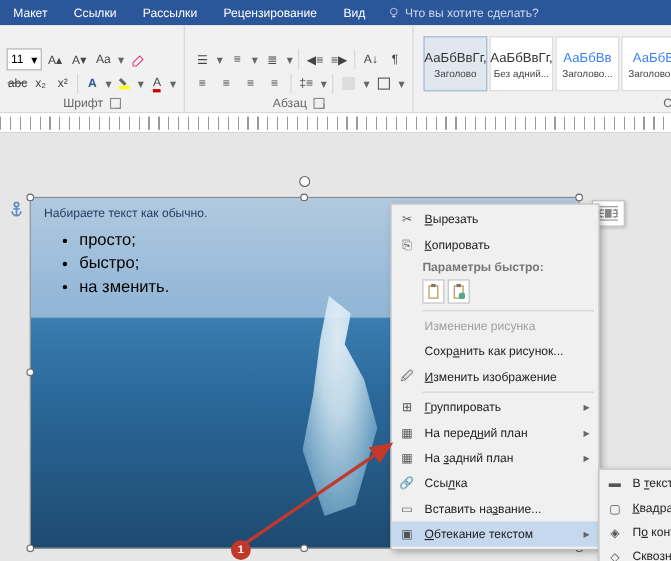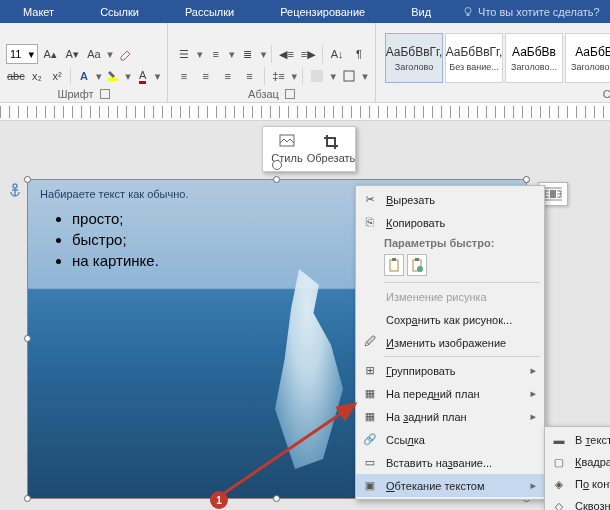--- a/index.html
+++ b/index.html
@@ -1,36 +1,36 @@
 <!DOCTYPE html>
 <html><head>
 <meta charset="utf-8">
 <style>
 *{margin:0;padding:0;box-sizing:border-box;font-family:"Segoe UI",Arial,sans-serif;font-size:11px}
 body{background:#fff;width:610px;height:510px;overflow:hidden;position:relative}
 .tabbar{background:#2b579a;height:23px;display:flex;align-items:center;padding-left:0;color:#fff}
-.tab{padding:4px 23px;cursor:pointer}
+.tab{padding:4px 12px;cursor:pointer}
 .tell{display:flex;align-items:flex-end;gap:4px;padding:4px 8px;color:#cdd9ed}
 .tell svg{width:12px;height:12px}
 .ribbon{background:#f1f1f1;border-bottom:1px solid #d4d4d4;height:80px;display:flex}
 .group{border-right:1px solid #d4d4d4;padding:5px 6px 2px;display:flex;flex-direction:column;justify-content:flex-end}
 .group-rows{display:flex;flex-direction:column;gap:2px}
 .row{display:flex;align-items:center;gap:2px}
 .btn{width:20px;height:20px;display:flex;align-items:center;justify-content:center;border:1px solid transparent;color:#444}
 .sep{width:1px;height:18px;background:#d4d4d4;margin:0 2px}
 .dd{width:8px;height:20px;display:flex;align-items:center;justify-content:center;color:#666}
 .fontsize{width:32px;height:20px;border:1px solid #ababab;background:#fff;display:flex;align-items:center;padding:0 3px;justify-content:space-between}
 .grplabel{text-align:center;color:#666;font-size:10px;display:flex;align-items:center;justify-content:center;gap:6px;padding-top:2px}
 .launcher{width:10px;height:10px;border:1px solid #888;position:relative}
 .launcher::after{content:"";position:absolute;right:-1px;bottom:-1px;width:4px;height:4px;border-right:1px solid #888;border-bottom:1px solid #888}
 .styles{display:flex;gap:2px;padding:3px}
 .stylebox{width:58px;height:50px;border:1px solid #d4d4d4;background:#fff;display:flex;flex-direction:column;align-items:center;justify-content:center;cursor:pointer}
 .stylebox.sel{border-color:#9cb4d1;background:#e0e7ef}
 .sprev{font-size:12px;color:#333}
-.sprev.blue{color:#000000}
+.sprev.blue{color:#3b82f6}
 .slbl{font-size:9px;color:#444;margin-top:3px}
 .ruler{height:18px;background:#fff;border-bottom:1px solid #d4d4d4;position:relative}
 .ruler::before{content:"";position:absolute;left:0;right:0;top:3px;height:12px;background:repeating-linear-gradient(90deg,#999 0,#999 1px,transparent 1px,transparent 9px)}
 .doc{position:relative;background:#e6e6e6;height:389px}
 .minibar{position:absolute;left:262px;top:5px;background:#fff;border:1px solid #c8c8c8;box-shadow:2px 2px 4px rgba(0,0,0,.25);display:flex;padding:3px;gap:2px}
 .minibtn{width:42px;height:38px;display:flex;flex-direction:column;align-items:center;justify-content:center;gap:2px;color:#444}
 .minibtn svg{width:16px;height:16px}
 .anchor{position:absolute;left:8px;top:62px;color:#5b8bc5}
 .pic{position:absolute;left:27px;top:58px;width:500px;height:320px;border:1px solid #888;background:linear-gradient(180deg,#b1c9df 0%,#8fb5d6 34%,#3b7db0 34.5%,#2b6a9c 55%,#1e4a70 100%)}
 .handle{position:absolute;width:7px;height:7px;background:#fff;border:1px solid #666;border-radius:50%}
@@ -171,55 +171,40 @@
   </div>
 
   <div class="group" style="flex:1;border-right:none">
     <div class="styles">
       <div class="stylebox sel">
           <span class="sprev">АаБбВвГг,</span>
           <span class="slbl">Заголово</span>
         </div>
       <div class="stylebox">
           <span class="sprev">АаБбВвГг,</span>
-          <span class="slbl">Без вание...</span>
+          <span class="slbl">Без адний...</span>
         </div>
       <div class="stylebox">
           <span class="sprev blue">АаБбВв</span>
           <span class="slbl">Заголово...</span>
         </div>
       <div class="stylebox">
           <span class="sprev blue">АаБбВ</span>
           <span class="slbl">Заголово...</span>
         </div>
     </div>
     <div class="grplabel" style="justify-content:flex-end;padding-right:4px">
         <span>Сти</span>
       </div>
   </div>
 </div>
 
 <div class="ruler"></div>
 
 <div class="doc">
-  <div class="minibar">
-    <div class="minibtn">
-      <svg viewBox="0 0 16 16">
-          <rect x="1" y="1" width="14" height="11" fill="none" stroke="#666"></rect>
-          <path d="M1 9l4-4 3 3 3-3 4 4" fill="none" stroke="#666"></path>
-        </svg>
-      <span>Стиль</span>
-    </div>
-    <div class="minibtn">
-      <svg viewBox="0 0 16 16">
-          <path d="M4 1v11h11M1 4h11v11" fill="none" stroke="#444" stroke-width="2"></path>
-        </svg>
-      <span>Обрезать</span>
-    </div>
-  </div>
 
   <svg class="anchor" width="14" height="16" viewBox="0 0 14 16">
       <circle cx="7" cy="3" r="2" fill="none" stroke="#5b8bc5" stroke-width="1.5"></circle>
       <path d="M7 5v8M3 9a4 4 0 008 0M4 7h6" fill="none" stroke="#5b8bc5" stroke-width="1.5"></path>
     </svg>
 
   <div class="pic">
     <div class="rot"></div>
     <div class="handle h-tl"></div>
     <div class="handle h-t"></div>
@@ -228,21 +213,21 @@
     <div class="handle h-r"></div>
     <div class="handle h-bl"></div>
     <div class="handle h-b"></div>
     <div class="handle h-br"></div>
     <div class="ice"></div>
     <div class="txt">
       <div style="color:#1f3a5f">Набираете текст как обычно.</div>
       <ul>
         <li>просто;</li>
         <li>быстро;</li>
-        <li>на картинке.</li>
+        <li>на зменить.</li>
       </ul>
     </div>
     <div class="layoutbtn">
       <svg width="18" height="14" viewBox="0 0 18 14">
           <rect x="6" y="3" width="6" height="8" fill="#888"></rect>
           <path d="M0 1h18M0 4h5M13 4h5M0 7h5M13 7h5M0 10h5M13 10h5M0 13h18" stroke="#888"></path>
           <path d="M3 3a5 5 0 000 8M15 3a5 5 0 010 8" fill="none" stroke="#888"></path>
         </svg>
     </div>
   </div>

